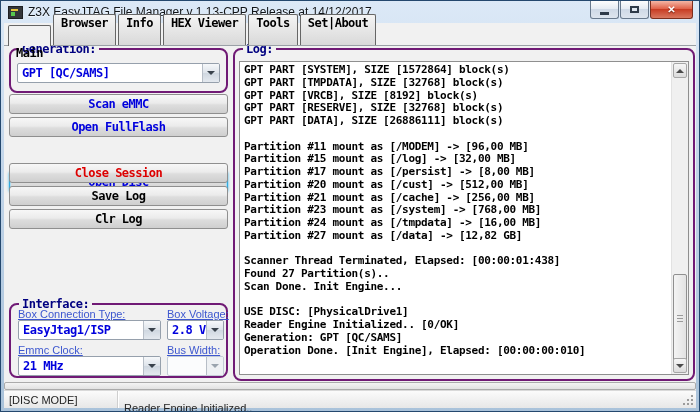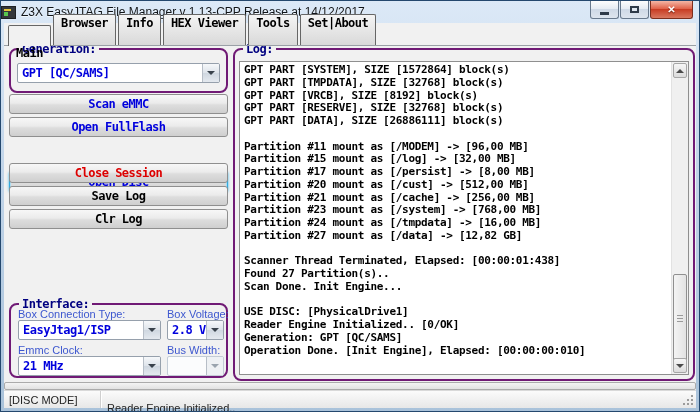--- a/index.html
+++ b/index.html
@@ -12,21 +12,21 @@
     --focus-border:#33aadd;
   }
   .window{
     position:relative;width:700px;height:412px;
     border:1px solid #24486e;
     background:linear-gradient(180deg,#dce9f7 0%,#c2d5e9 40%,#a9c2da 100%);
     font-family:"Liberation Sans",sans-serif;
     overflow:hidden;
   }
   
-  .titlebar{position:absolute;top:0;left:0;right:0;height:22px;display:flex;align-items:center;}
+  .titlebar{position:absolute;top:0;left:0;right:0;height:22px;display:flex;align-items:center;padding-left:7px;}
   .app-icon{width:15px;height:13px;background:#33363a;border:1px solid #1d1f22;position:relative;flex:0 0 auto;}
   .app-icon .chip-green{position:absolute;left:2px;bottom:2px;width:4px;height:4px;background:#57c74f;}
   .app-icon .chip-yellow{position:absolute;left:2px;top:2px;width:7px;height:2px;background:#e5c33c;}
   .title{margin-left:5px;font-size:12px;color:#101418;text-shadow:0 1px 0 rgba(255,255,255,.65);white-space:nowrap;}
   .win-controls{position:absolute;top:0;right:6px;display:flex;}
   .wbtn{width:29px;height:18px;border:1px solid #68798c;border-top:none;display:flex;align-items:center;justify-content:center;
     background:linear-gradient(180deg,#fdfdfd 0%,#e6ecf3 45%,#cfd9e6 50%,#dde5ee 100%);
     border-radius:0 0 3px 3px;margin-left:1px;cursor:pointer;}
   .wbtn.close{width:43px;background:linear-gradient(180deg,#f3b6a5 0%,#e0634a 45%,#c83d24 50%,#d9775f 100%);border-color:#7e2e1d;}
   .glyph-min{width:9px;height:3px;background:#2f3b49;margin-top:7px;}
@@ -64,21 +64,21 @@
   
   .action{position:absolute;left:5px;width:219px;height:20px;border:1px solid #8f8f8f;border-radius:3px;
        background:linear-gradient(180deg,#f7f7f7 0%,#ebebeb 45%,#dddddd 55%,#cfcfcf 100%);
        font:bold 12px "DejaVu Sans Mono",monospace;letter-spacing:-0.5px;cursor:pointer;padding:0;}
   .a1{top:71px;} .a2{top:94px;} .a3{top:117px;} .a4{top:140px;} .a5{top:163px;} .a6{top:186px;}
   .action.blue{color:var(--accent-blue);}
   .action.red{color:var(--alert-red);}
   .action.black{color:#000;}
   .action.focused{border:1px solid var(--focus-border);box-shadow:0 0 2px 1px rgba(80,190,235,.55), inset 0 0 0 1px #aadcf2;margin-top:32px;}
   
-  .f-label{position:absolute;font:11px "Liberation Sans",sans-serif;color:var(--field-label-blue);white-space:nowrap;}
+  .f-label{position:absolute;font:11px "Liberation Sans",sans-serif;color:var(--field-label-blue);white-space:nowrap;text-decoration:underline;}
   .fl1{left:7px;top:3px;} .fl2{left:156px;top:3px;} .fl3{left:7px;top:39px;} .fl4{left:156px;top:39px;}
   .fc1{left:7px;top:15px;width:143px;} .fc2{left:156px;top:15px;width:57px;}
   .fc3{left:7px;top:51px;width:143px;} .fc4{left:156px;top:51px;width:57px;}
   
   .log-box{position:absolute;left:4px;right:4px;top:11px;bottom:4px;background:#fff;border:1px solid #8f8f8f;}
   .log-lines{position:absolute;left:4px;top:2px;right:21px;bottom:2px;overflow:hidden;
        font:bold 11px/12.75px "DejaVu Sans Mono",monospace;color:#000;white-space:pre;letter-spacing:-0.3px;}
   .scrollbar{position:absolute;right:0;top:0;bottom:0;width:17px;background:#f0f0f0;border-left:1px solid #e2e2e2;}
   .sb-btn{position:absolute;left:1px;right:1px;height:15px;border:1px solid #a6a6a6;border-radius:2px;
        background:linear-gradient(180deg,#f6f6f6,#dcdcdc);display:flex;align-items:center;justify-content:center;cursor:pointer;}
@@ -87,21 +87,21 @@
   .tri-down{width:0;height:0;border-left:4px solid transparent;border-right:4px solid transparent;border-top:4px solid #4a4a4a;}
   .sb-thumb{position:absolute;left:1px;right:1px;top:212px;height:87px;border:1px solid #8f8f8f;border-radius:2px;
        background:linear-gradient(90deg,#f4f4f4,#e2e2e2);cursor:pointer;}
   .sb-thumb::after{content:"";position:absolute;left:3px;right:3px;top:50%;height:1px;background:#9a9a9a;
        box-shadow:0 -3px 0 #9a9a9a,0 3px 0 #9a9a9a;}
   
   .progress{position:absolute;left:0;right:0;top:359px;height:8px;border:1px solid #ababab;border-radius:2px;
        background:linear-gradient(180deg,#f4f4f4,#e2e2e2);}
   .statusbar{position:absolute;left:0;right:0;bottom:0;height:18px;border-top:1px solid #d9d9d9;
        background:linear-gradient(180deg,#fbfbfb,#e7e7e7);display:flex;align-items:center;font-size:11px;color:#222;}
-  .pane1{width:97px;padding-left:5px;border-right:1px solid #cfcfcf;box-shadow:1px 0 0 #fff;height:100%;display:flex;align-items:center;}
+  .pane1{width:114px;padding-left:5px;border-right:1px solid #cfcfcf;box-shadow:1px 0 0 #fff;height:100%;display:flex;align-items:center;}
   .pane2{flex:1;padding-left:6px;height:100%;display:flex;align-items:center;margin-top:16px;}
   .grip{position:absolute;right:1px;bottom:1px;width:13px;height:13px;cursor:nwse-resize;}
   .grip::after{content:"";position:absolute;right:2px;bottom:2px;width:2px;height:2px;background:#9b9b9b;
        box-shadow:-4px 0 0 #9b9b9b,-8px 0 0 #9b9b9b,0 -4px 0 #9b9b9b,-4px -4px 0 #9b9b9b,0 -8px 0 #9b9b9b;}
 </style>
 </head>
 <body>
 
 <div class="window">
 

